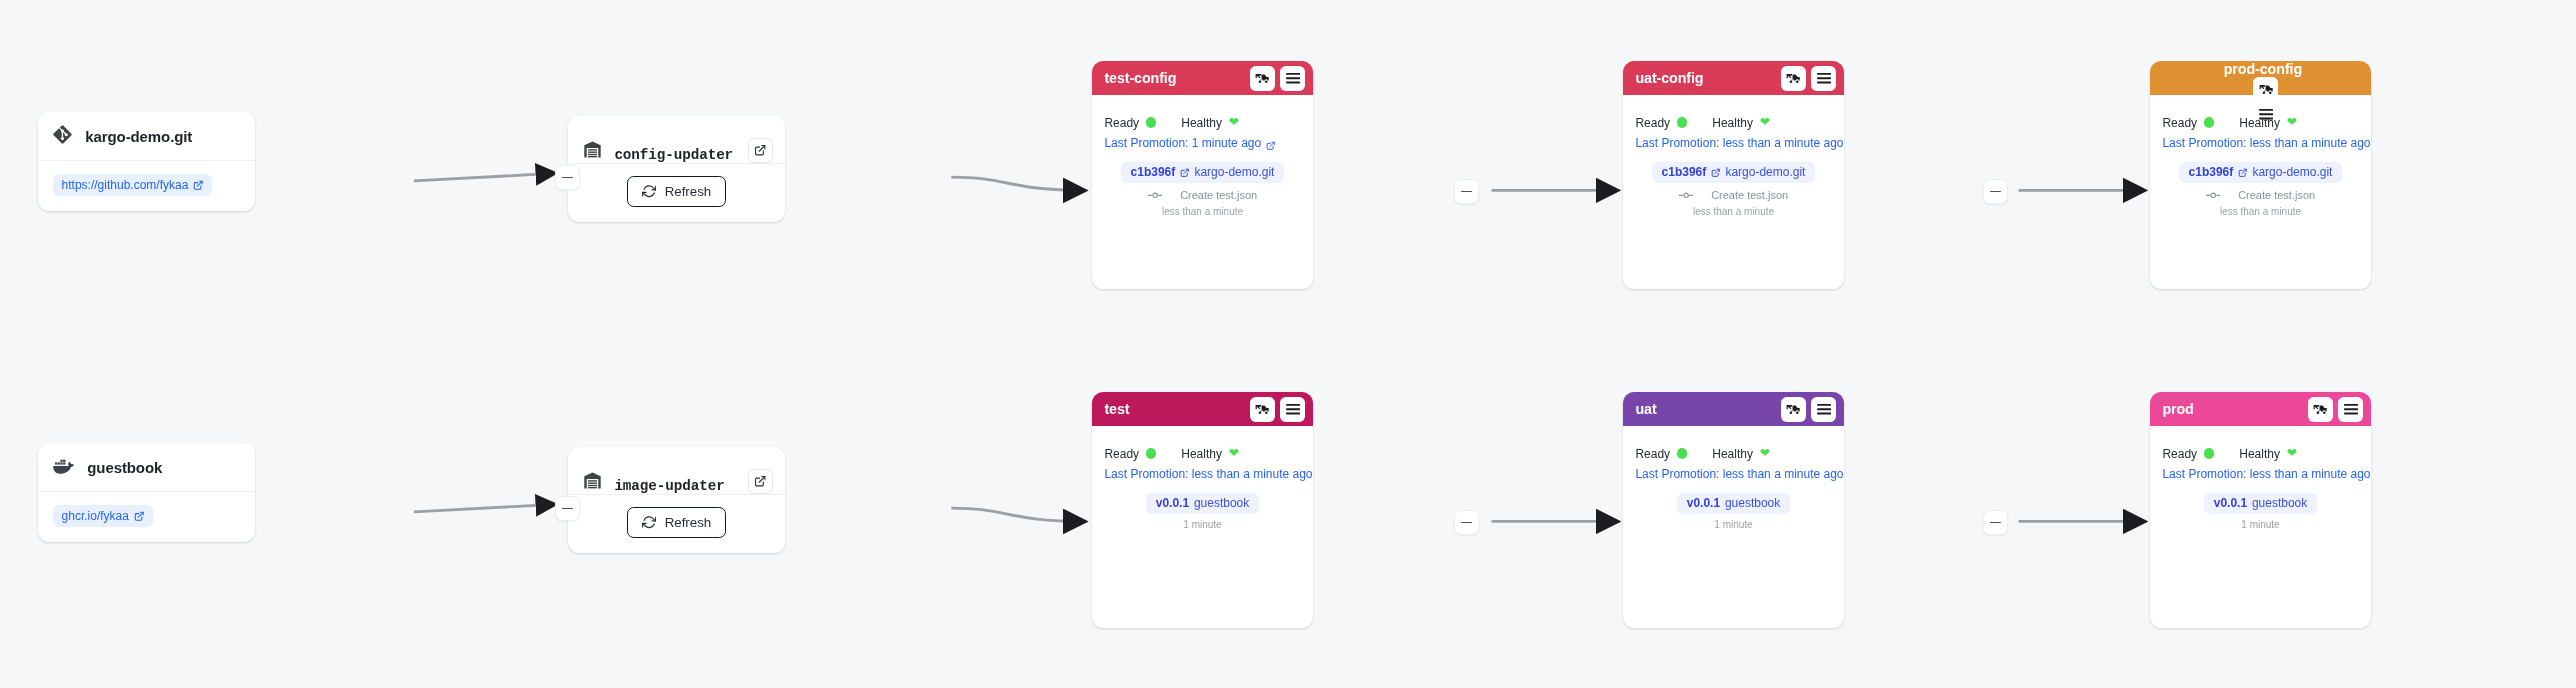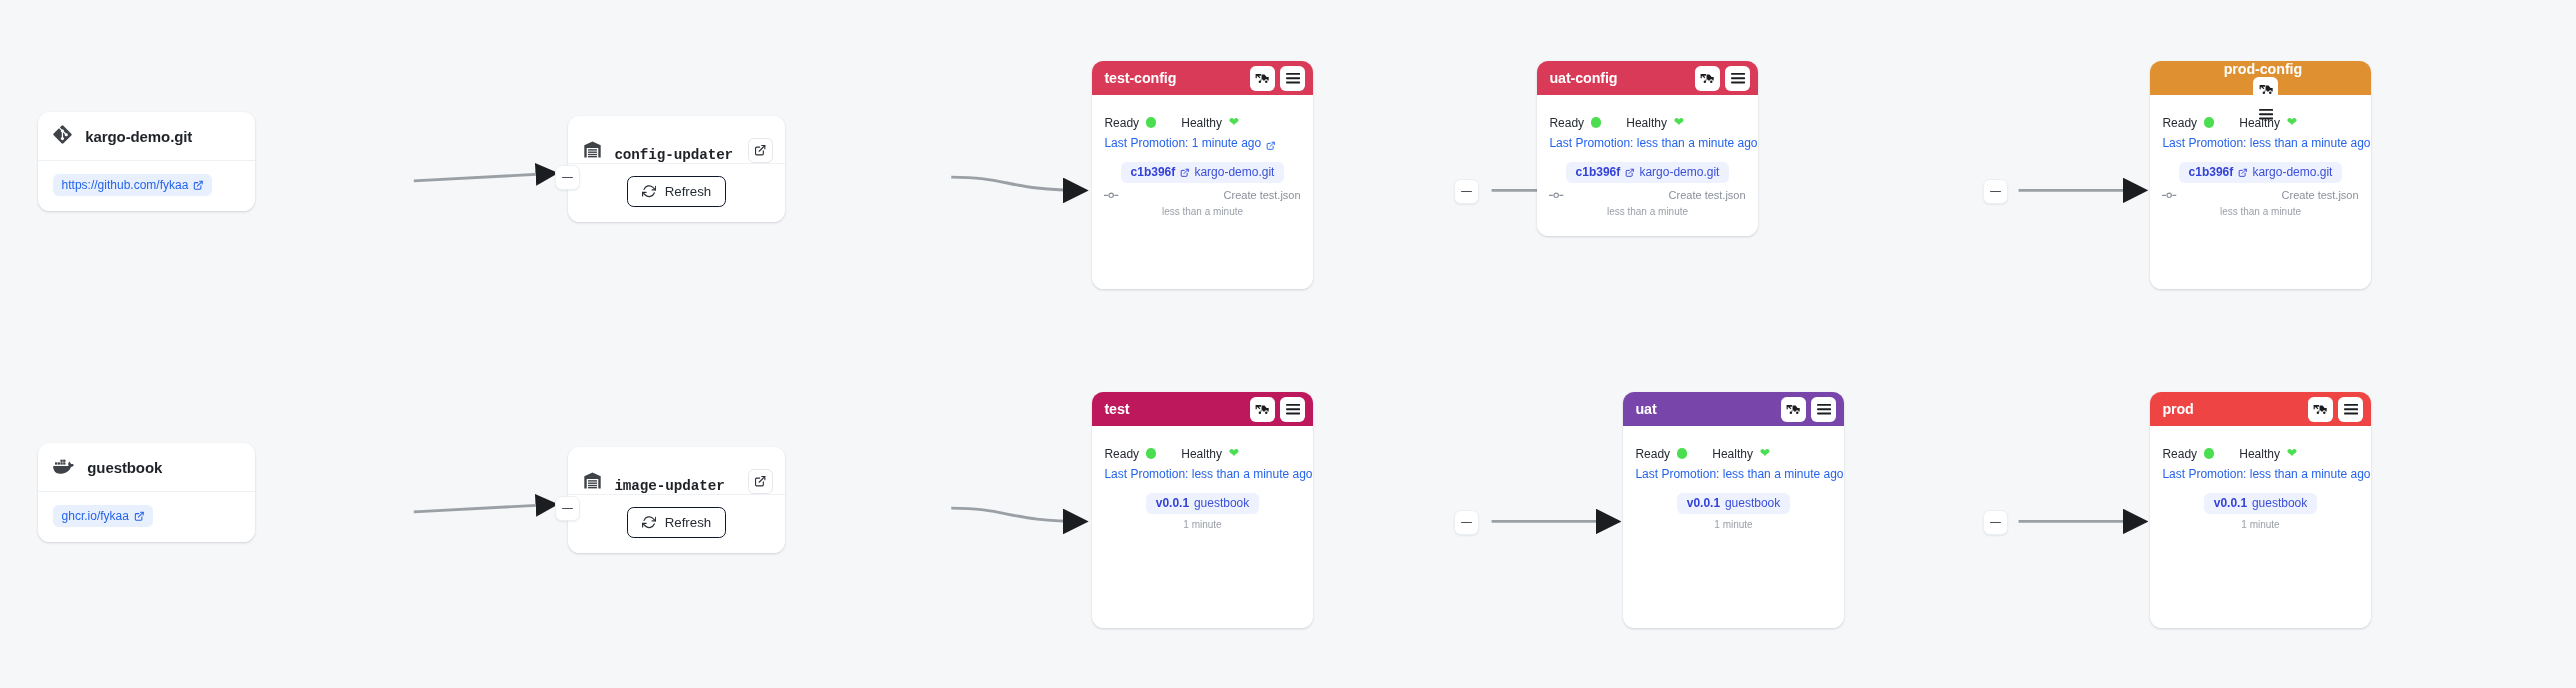--- a/index.html
+++ b/index.html
@@ -85,21 +85,21 @@
     font-size: 12px; color: #2563eb; cursor: pointer; white-space: nowrap;
   }
   .freight-wrap { margin-top: 11.4px; text-align: center; }
   .freight-pill {
     display: inline-flex; align-items: center; gap: 4.8px;
     background: #eef2ff; border-radius: 5.7px; padding: 3.8px 9.5px;
     font-size: 12px; color: #3b4fd8; cursor: pointer; white-space: nowrap;
   }
   .freight-id { font-weight: 700; color: #3341d6; }
   .freight-msg {
-    display: flex; align-items: center; justify-content: space-between; gap: 18px;
+    display: flex; align-items: center; justify-content: center; gap: 18px;
     margin-top: 5.7px; font-size: 11px; color: #8a9099; white-space: nowrap;
   }
   .freight-age { margin-top: 4.8px; font-size: 10px; color: #9aa0a8; text-align: center; }
 
   
   .collapse-btn {
     position: absolute; width: 25px; height: 25px;
     background: #fff; border: 1px solid #eceff2; border-radius: 6.7px;
     display: flex; align-items: center; justify-content: center;
     box-shadow: 0 1px 1.9px rgba(16,24,40,.07); cursor: pointer; z-index: 5;
@@ -298,21 +298,21 @@
               <line x1="16" y1="6" x2="22" y2="6" stroke="#8a9099" stroke-width="1.8"></line>
               <circle cx="11" cy="6" r="3.4" fill="none" stroke="#8a9099" stroke-width="1.8"></circle>
             </svg>
           <span>Create test.json</span>
         </div>
         <div class="freight-age">less than a minute</div>
       </div>
     </div>
   </div>
 
-  <div class="node stage" style="left:1537px; top:61px; height:175px;">
+  <div class="node stage" style="left:1623px; top:61px; height:228px;">
     <div class="stage-head" style="background:#d93a57;">
       <span class="stage-name">uat-config</span>
       <span class="stage-btn">
         <svg width="14.3" height="14.3" viewBox="0 0 24 24" fill="#1b1d20">
             <path d="M1 5h9v3H6l3 2.6-1.2 1.4L3 8v4H1z"></path>
             <path d="M11 6h5l3.5 4H23v6h-1.6a2.6 2.6 0 0 0-5.1 0h-2.6a2.6 2.6 0 0 0-5.1 0H11z"></path>
             <circle cx="8.2" cy="18" r="2.1"></circle>
             <circle cx="18.9" cy="18" r="2.1"></circle>
           </svg>
       </span>
@@ -517,21 +517,21 @@
         <span class="freight-pill">
           <span class="freight-id">v0.0.1</span>
           <span>guestbook</span>
         </span>
         <div class="freight-age">1 minute</div>
       </div>
     </div>
   </div>
 
   <div class="node stage" style="left:2150px; top:392px; height:236px;">
-    <div class="stage-head" style="background:#ef4444;">
+    <div class="stage-head" style="background:#ec4899;">
       <span class="stage-name">prod</span>
       <span class="stage-btn">
         <svg width="14.3" height="14.3" viewBox="0 0 24 24" fill="#1b1d20">
             <path d="M1 5h9v3H6l3 2.6-1.2 1.4L3 8v4H1z"></path>
             <path d="M11 6h5l3.5 4H23v6h-1.6a2.6 2.6 0 0 0-5.1 0h-2.6a2.6 2.6 0 0 0-5.1 0H11z"></path>
             <circle cx="8.2" cy="18" r="2.1"></circle>
             <circle cx="18.9" cy="18" r="2.1"></circle>
           </svg>
       </span>
       <span class="stage-btn">

